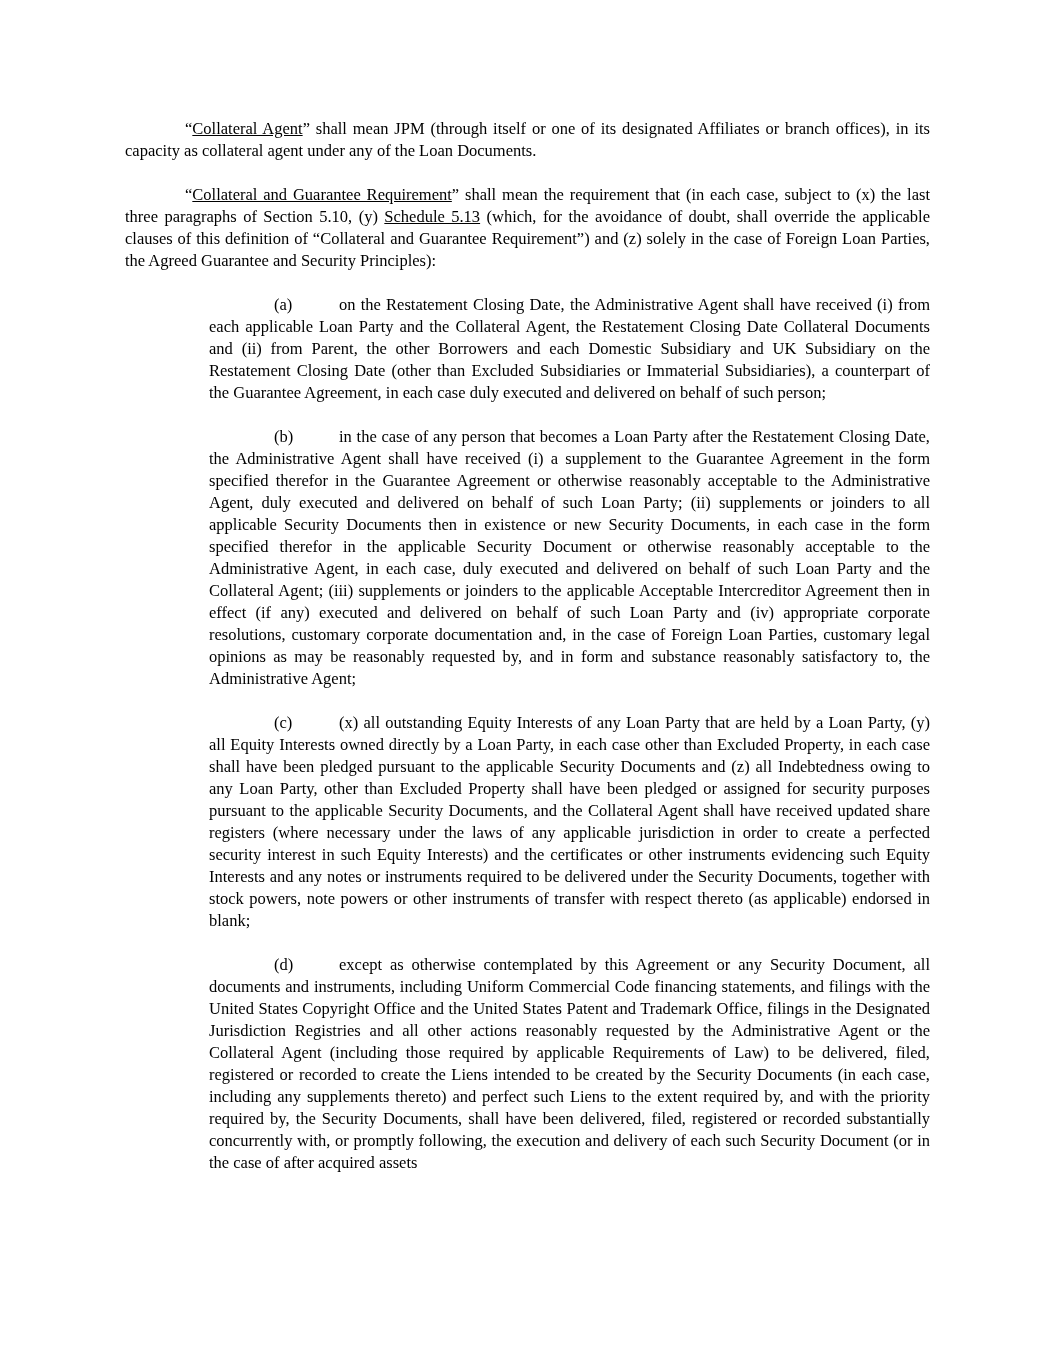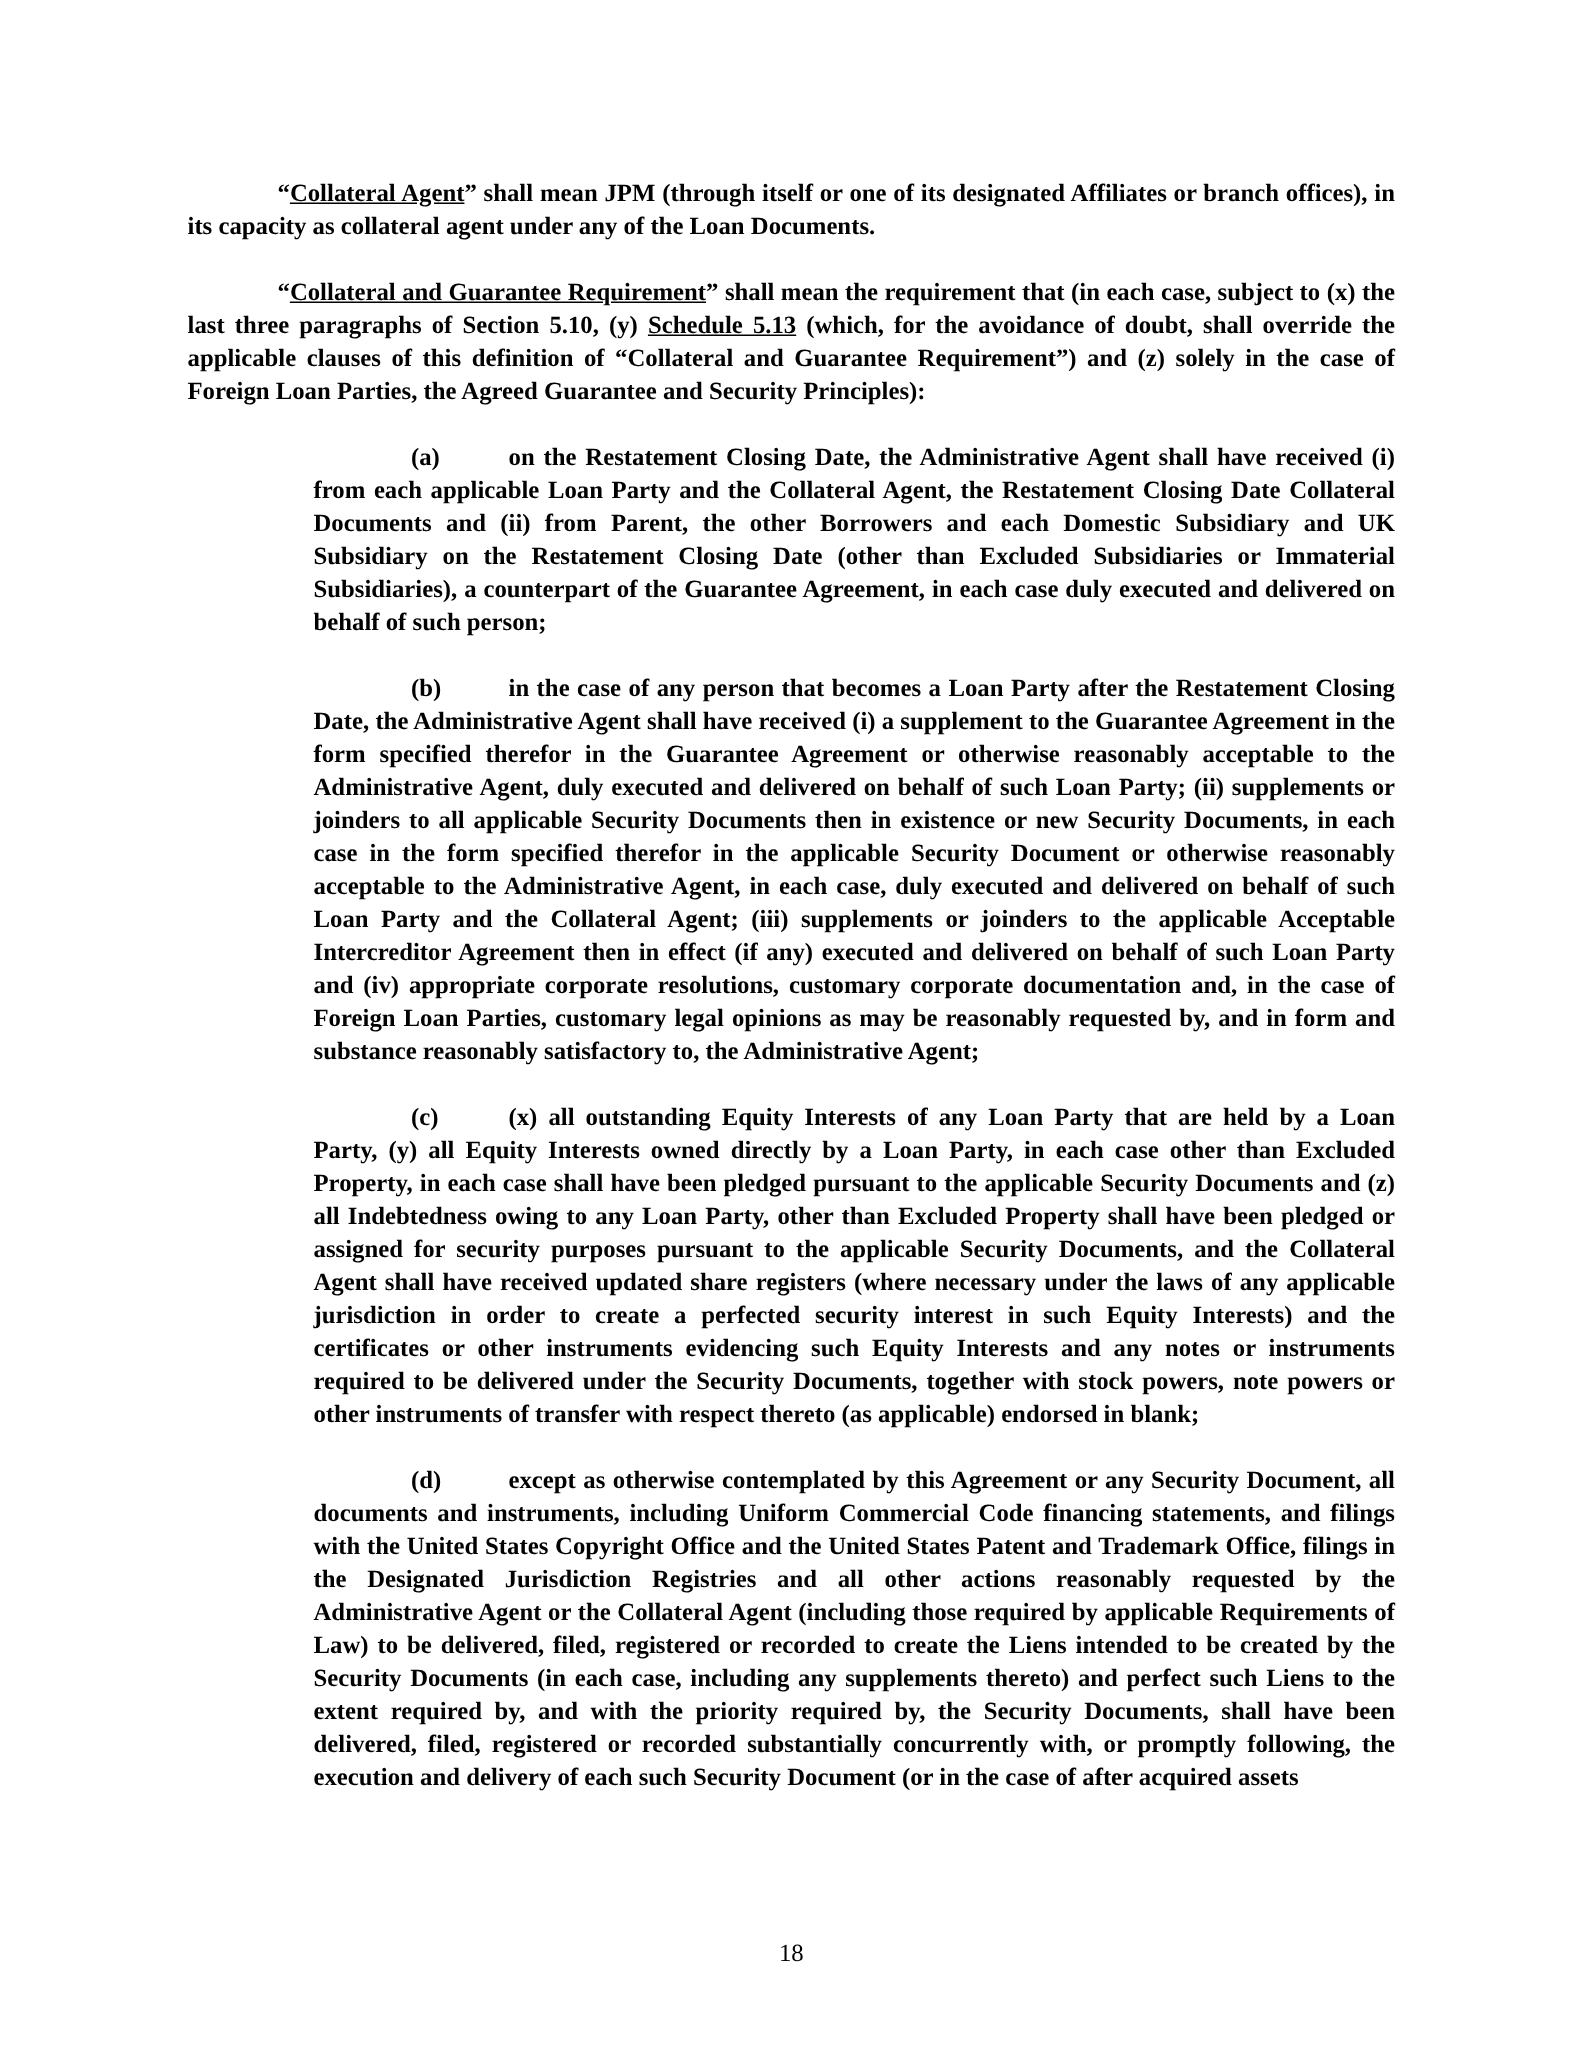--- a/index.html
+++ b/index.html
@@ -17,21 +17,20 @@
     padding: 118px 125px 0 125px;
     font-family: "Liberation Serif", "DejaVu Serif", serif;
     font-size: 16.5px;
     line-height: 22px;
     color: #000000;
     overflow: hidden;
   }
   .para {
     margin: 0 0 22px 0;
     text-align: justify;
-    font-weight: bold;
   }
   .para.body {
     text-indent: 60px;
   }
   .para.sub {
     margin-left: 84px;
     text-indent: 65px;
   }
   .sub-label {
     display: inline-block;
@@ -57,14 +56,13 @@
 
 <div class="page">
   <div>
       <p class="para body"><span>“</span><span class="underline">Collateral Agent</span><span>” shall mean JPM (through itself or one of its designated Affiliates or branch offices), in its capacity as collateral agent under any of the Loan Documents.</span></p>
       <p class="para body"><span>“</span><span class="underline">Collateral and Guarantee Requirement</span><span>” shall mean the requirement that (in each case, subject to (x) the last three paragraphs of Section 5.10, (y) </span><span class="underline">Schedule 5.13</span><span> (which, for the avoidance of doubt, shall override the applicable clauses of this definition of “Collateral and Guarantee Requirement”) and (z) solely in the case of Foreign Loan Parties, the Agreed Guarantee and Security Principles):</span></p>
       <p class="para sub"><span class="sub-label">(a)</span><span>on the Restatement Closing Date, the Administrative Agent shall have received (i) from each applicable Loan Party and the Collateral Agent, the Restatement Closing Date Collateral Documents and (ii) from Parent, the other Borrowers and each Domestic Subsidiary and UK Subsidiary on the Restatement Closing Date (other than Excluded Subsidiaries or Immaterial Subsidiaries), a counterpart of the Guarantee Agreement, in each case duly executed and delivered on behalf of such person;</span></p>
       <p class="para sub"><span class="sub-label">(b)</span><span>in the case of any person that becomes a Loan Party after the Restatement Closing Date, the Administrative Agent shall have received (i) a supplement to the Guarantee Agreement in the form specified therefor in the Guarantee Agreement or otherwise reasonably acceptable to the Administrative Agent, duly executed and delivered on behalf of such Loan Party; (ii) supplements or joinders to all applicable Security Documents then in existence or new Security Documents, in each case in the form specified therefor in the applicable Security Document or otherwise reasonably acceptable to the Administrative Agent, in each case, duly executed and delivered on behalf of such Loan Party and the Collateral Agent; (iii) supplements or joinders to the applicable Acceptable Intercreditor Agreement then in effect (if any) executed and delivered on behalf of such Loan Party and (iv) appropriate corporate resolutions, customary corporate documentation and, in the case of Foreign Loan Parties, customary legal opinions as may be reasonably requested by, and in form and substance reasonably satisfactory to, the Administrative Agent;</span></p>
       <p class="para sub"><span class="sub-label">(c)</span><span>(x) all outstanding Equity Interests of any Loan Party that are held by a Loan Party, (y) all Equity Interests owned directly by a Loan Party, in each case other than Excluded Property, in each case shall have been pledged pursuant to the applicable Security Documents and (z) all Indebtedness owing to any Loan Party, other than Excluded Property shall have been pledged or assigned for security purposes pursuant to the applicable Security Documents, and the Collateral Agent shall have received updated share registers (where necessary under the laws of any applicable jurisdiction in order to create a perfected security interest in such Equity Interests) and the certificates or other instruments evidencing such Equity Interests and any notes or instruments required to be delivered under the Security Documents, together with stock powers, note powers or other instruments of transfer with respect thereto (as applicable) endorsed in blank;</span></p>
       <p class="para sub"><span class="sub-label">(d)</span><span>except as otherwise contemplated by this Agreement or any Security Document, all documents and instruments, including Uniform Commercial Code financing statements, and filings with the United States Copyright Office and the United States Patent and Trademark Office, filings in the Designated Jurisdiction Registries and all other actions reasonably requested by the Administrative Agent or the Collateral Agent (including those required by applicable Requirements of Law) to be delivered, filed, registered or recorded to create the Liens intended to be created by the Security Documents (in each case, including any supplements thereto) and perfect such Liens to the extent required by, and with the priority required by, the Security Documents, shall have been delivered, filed, registered or recorded substantially concurrently with, or promptly following, the execution and delivery of each such Security Document (or in the case of after acquired assets</span></p>
     </div>
-  <div class="page-number">18</div>
 </div>
 
 </body></html>

